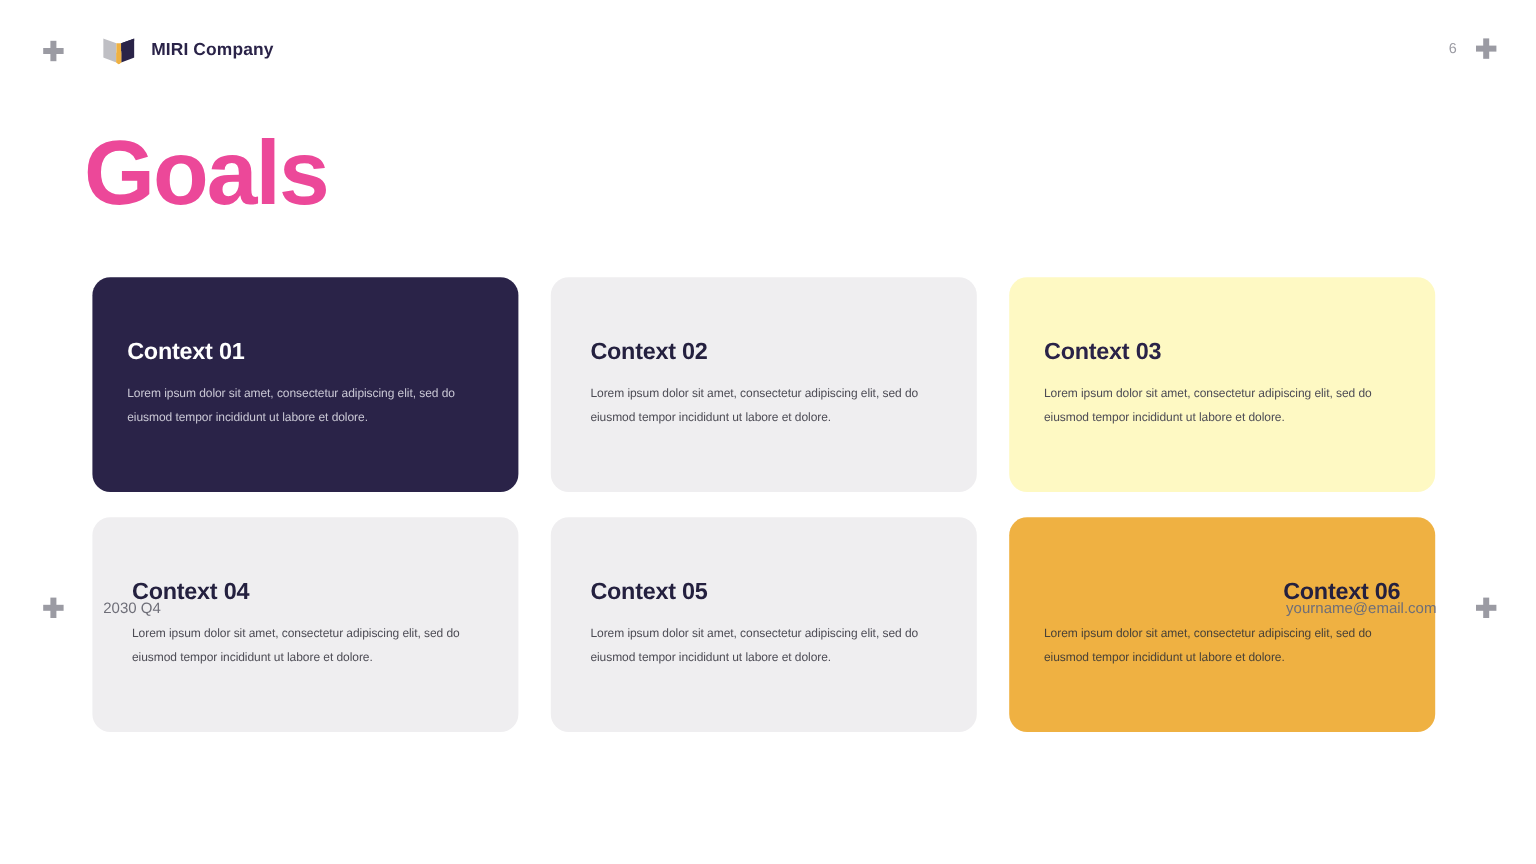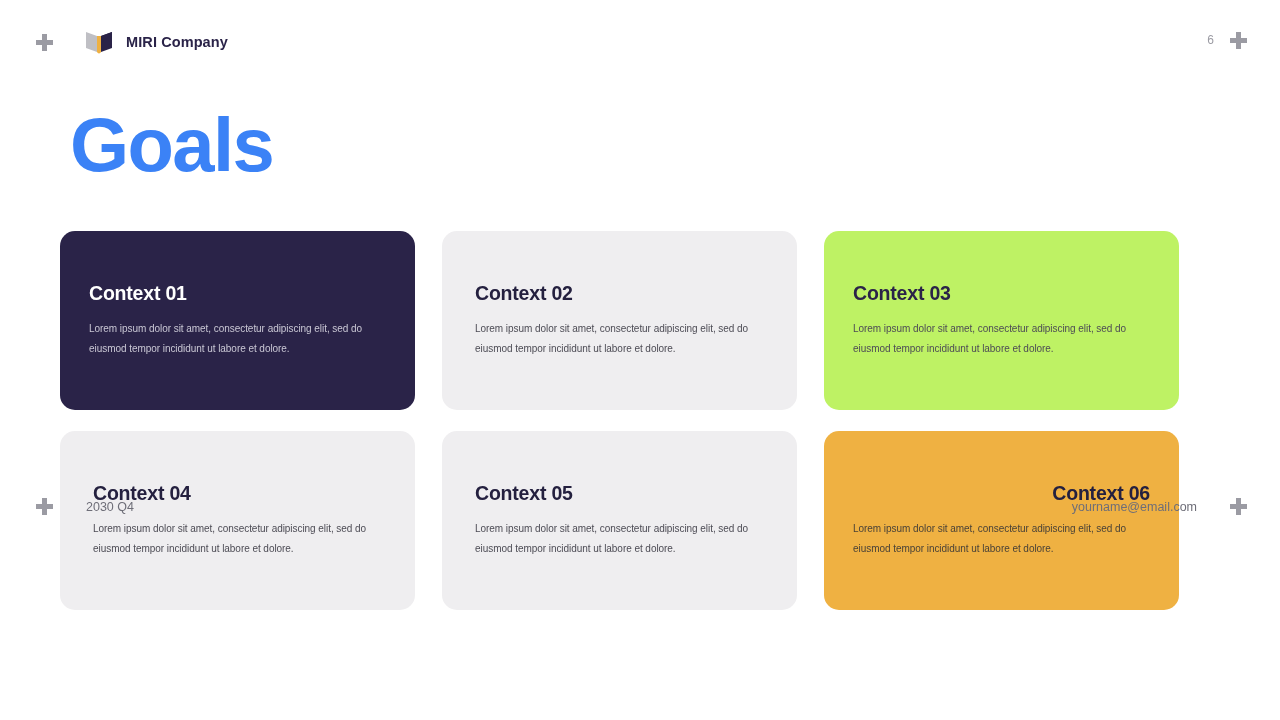--- a/index.html
+++ b/index.html
@@ -53,29 +53,29 @@
   .page-num {
     font-size:12px; color:#9b9ba3; line-height:17px;
   }
 
   
   .page-title {
     position:absolute;
     left:70px; top:104px;
     font-size:76px;
     font-weight:bold;
-    color:#3b82f6;
+    color:#ec4899;
     letter-spacing:-1.6px;
     line-height:82px;
   }
 
   
   .grid {
     position:absolute;
-    left:60px; top:231px;
+    left:77px; top:231px;
     width:1120px;
     display:grid;
     grid-template-columns:repeat(3, 355px);
     grid-template-rows:179px 179px;
     column-gap:27px;
     row-gap:21px;
   }
   .card {
     border-radius:15px;
     padding:0 29px;
@@ -98,21 +98,21 @@
 
   
   .theme-dark { background:#2A2348; }
   .theme-dark .card-title { color:#ffffff; }
   .theme-dark .card-body  { color:#c9c7d4; }
   
   .theme-gray { background:#EFEEF0;padding-left:33px; }
   .theme-gray .card-title { color:#24203F; }
   .theme-gray .card-body  { color:#4d4c55; }
   
-  .theme-cream { background:#bef264; }
+  .theme-cream { background:#fef9c3; }
   .theme-cream .card-title { color:#2A2348; }
   .theme-cream .card-body  { color:#4d4c55; }
   
   .theme-amber { background:#EFB142;align-items:flex-end; }
   .theme-amber .card-title { color:#24203F; }
   .theme-amber .card-body  { color:#4a4237; }
 
   
   .footer {
     position:absolute;

